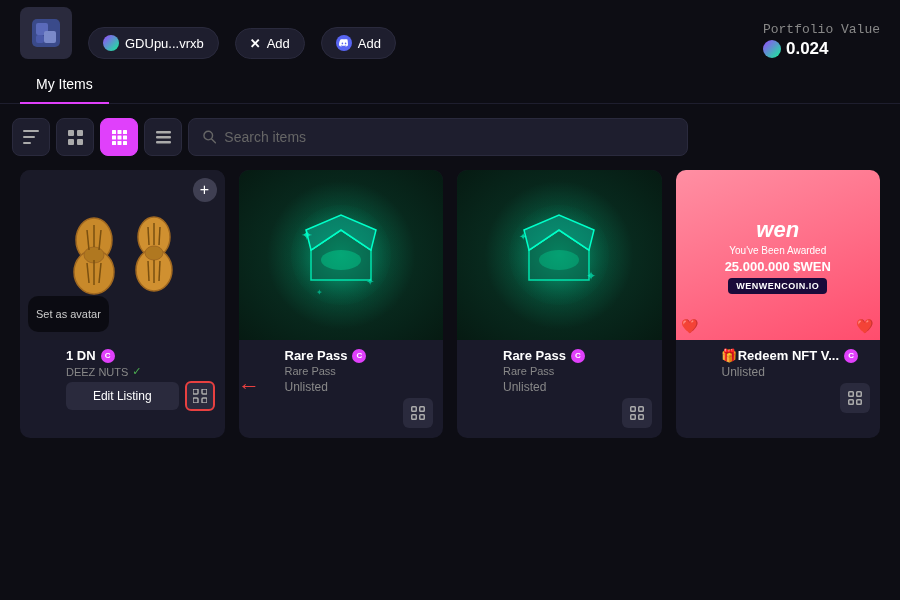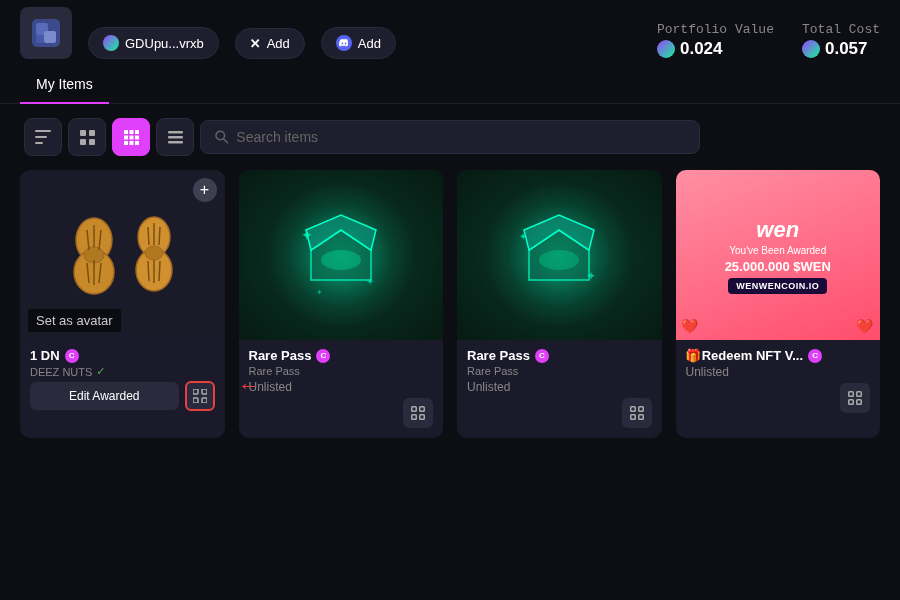--- a/index.html
+++ b/index.html
@@ -123,23 +123,22 @@
       margin-bottom: -1px;
     }
     .tab.active {
       color: #fff;
       border-bottom: 2px solid #e040fb;
     }
 
     
     .toolbar {
       display: flex;
-      align-items: center;
       gap: 6px;
-      padding: 14px 24px;
+      padding: 14px 12px;
     }
     .icon-btn {
       width: 38px;
       height: 38px;
       background: #1e1e2e;
       border: 1px solid #2a2a3d;
       border-radius: 8px;
       display: flex;
       align-items: center;
       justify-content: center;
@@ -198,23 +197,23 @@
 
     
     .peanut-bg {
       background: #1a1a28;
     }
     .avatar-overlay {
       position: absolute;
       bottom: 8px;
       left: 8px;
       background: rgba(0,0,0,0.55);
-      border-radius: 2px;
-      padding: 4px 8px;
-      font-size: 13px;
+      border-radius: 10px;
+      padding: 12px 8px;
+      font-size: 11px;
       color: #ccc;
     }
     .plus-overlay {
       position: absolute;
       top: 8px;
       right: 8px;
       width: 24px;
       height: 24px;
       background: rgba(80,80,100,0.7);
       border-radius: 50%;
@@ -225,20 +224,21 @@
       color: #fff;
     }
 
     
     .rare-bg {
       background: radial-gradient(ellipse at center, #0a3a2a 0%, #061a12 100%);
     }
 
     .item-info {
       padding: 8px 10px 10px;
+      margin-left: 36px;
     }
     .item-name-row {
       display: flex;
       align-items: center;
       gap: 5px;
       font-size: 13px;
       font-weight: 600;
       margin-bottom: 2px;
     }
     .item-collection {
@@ -435,27 +435,20 @@
     </div>
     <span>Add</span>
   </button>
 
   <div class="portfolio-section">
     <div class="portfolio-item">
       <span class="portfolio-label">Portfolio Value</span>
       <div class="portfolio-value">
         <div class="s-icon"></div>
         <span>0.024</span>
-      </div>
-    </div>
-    <div class="portfolio-item">
-      <span class="portfolio-label">Total Cost</span>
-      <div class="portfolio-value">
-        <div class="s-icon"></div>
-        <span>0.057</span>
       </div>
     </div>
   </div>
 </div>
 
 <div class="tabs">
   <div class="tab active">My Items</div>
 </div>
 
 <div class="toolbar">
@@ -539,21 +532,21 @@
     <div class="item-info">
       <div class="item-name-row">
         <span>1 DN</span>
         <div class="badge-c">C</div>
       </div>
       <div class="item-collection">
         <span>DEEZ NUTS</span>
         <span class="verified-icon">✓</span>
       </div>
       <div class="item-footer">
-        <button class="edit-btn">Edit Awarded</button>
+        <button class="edit-btn">Edit Listing</button>
         <button class="expand-btn highlighted">
           <svg width="14" height="14" viewBox="0 0 14 14" fill="currentColor">
             <rect x="0" y="0" width="5" height="5" rx="1" fill="none" stroke="currentColor" stroke-width="1.5"></rect>
             <rect x="9" y="0" width="5" height="5" rx="1" fill="none" stroke="currentColor" stroke-width="1.5"></rect>
             <rect x="0" y="9" width="5" height="5" rx="1" fill="none" stroke="currentColor" stroke-width="1.5"></rect>
             <rect x="9" y="9" width="5" height="5" rx="1" fill="none" stroke="currentColor" stroke-width="1.5"></rect>
           </svg>
         </button>
       </div>
     </div>

